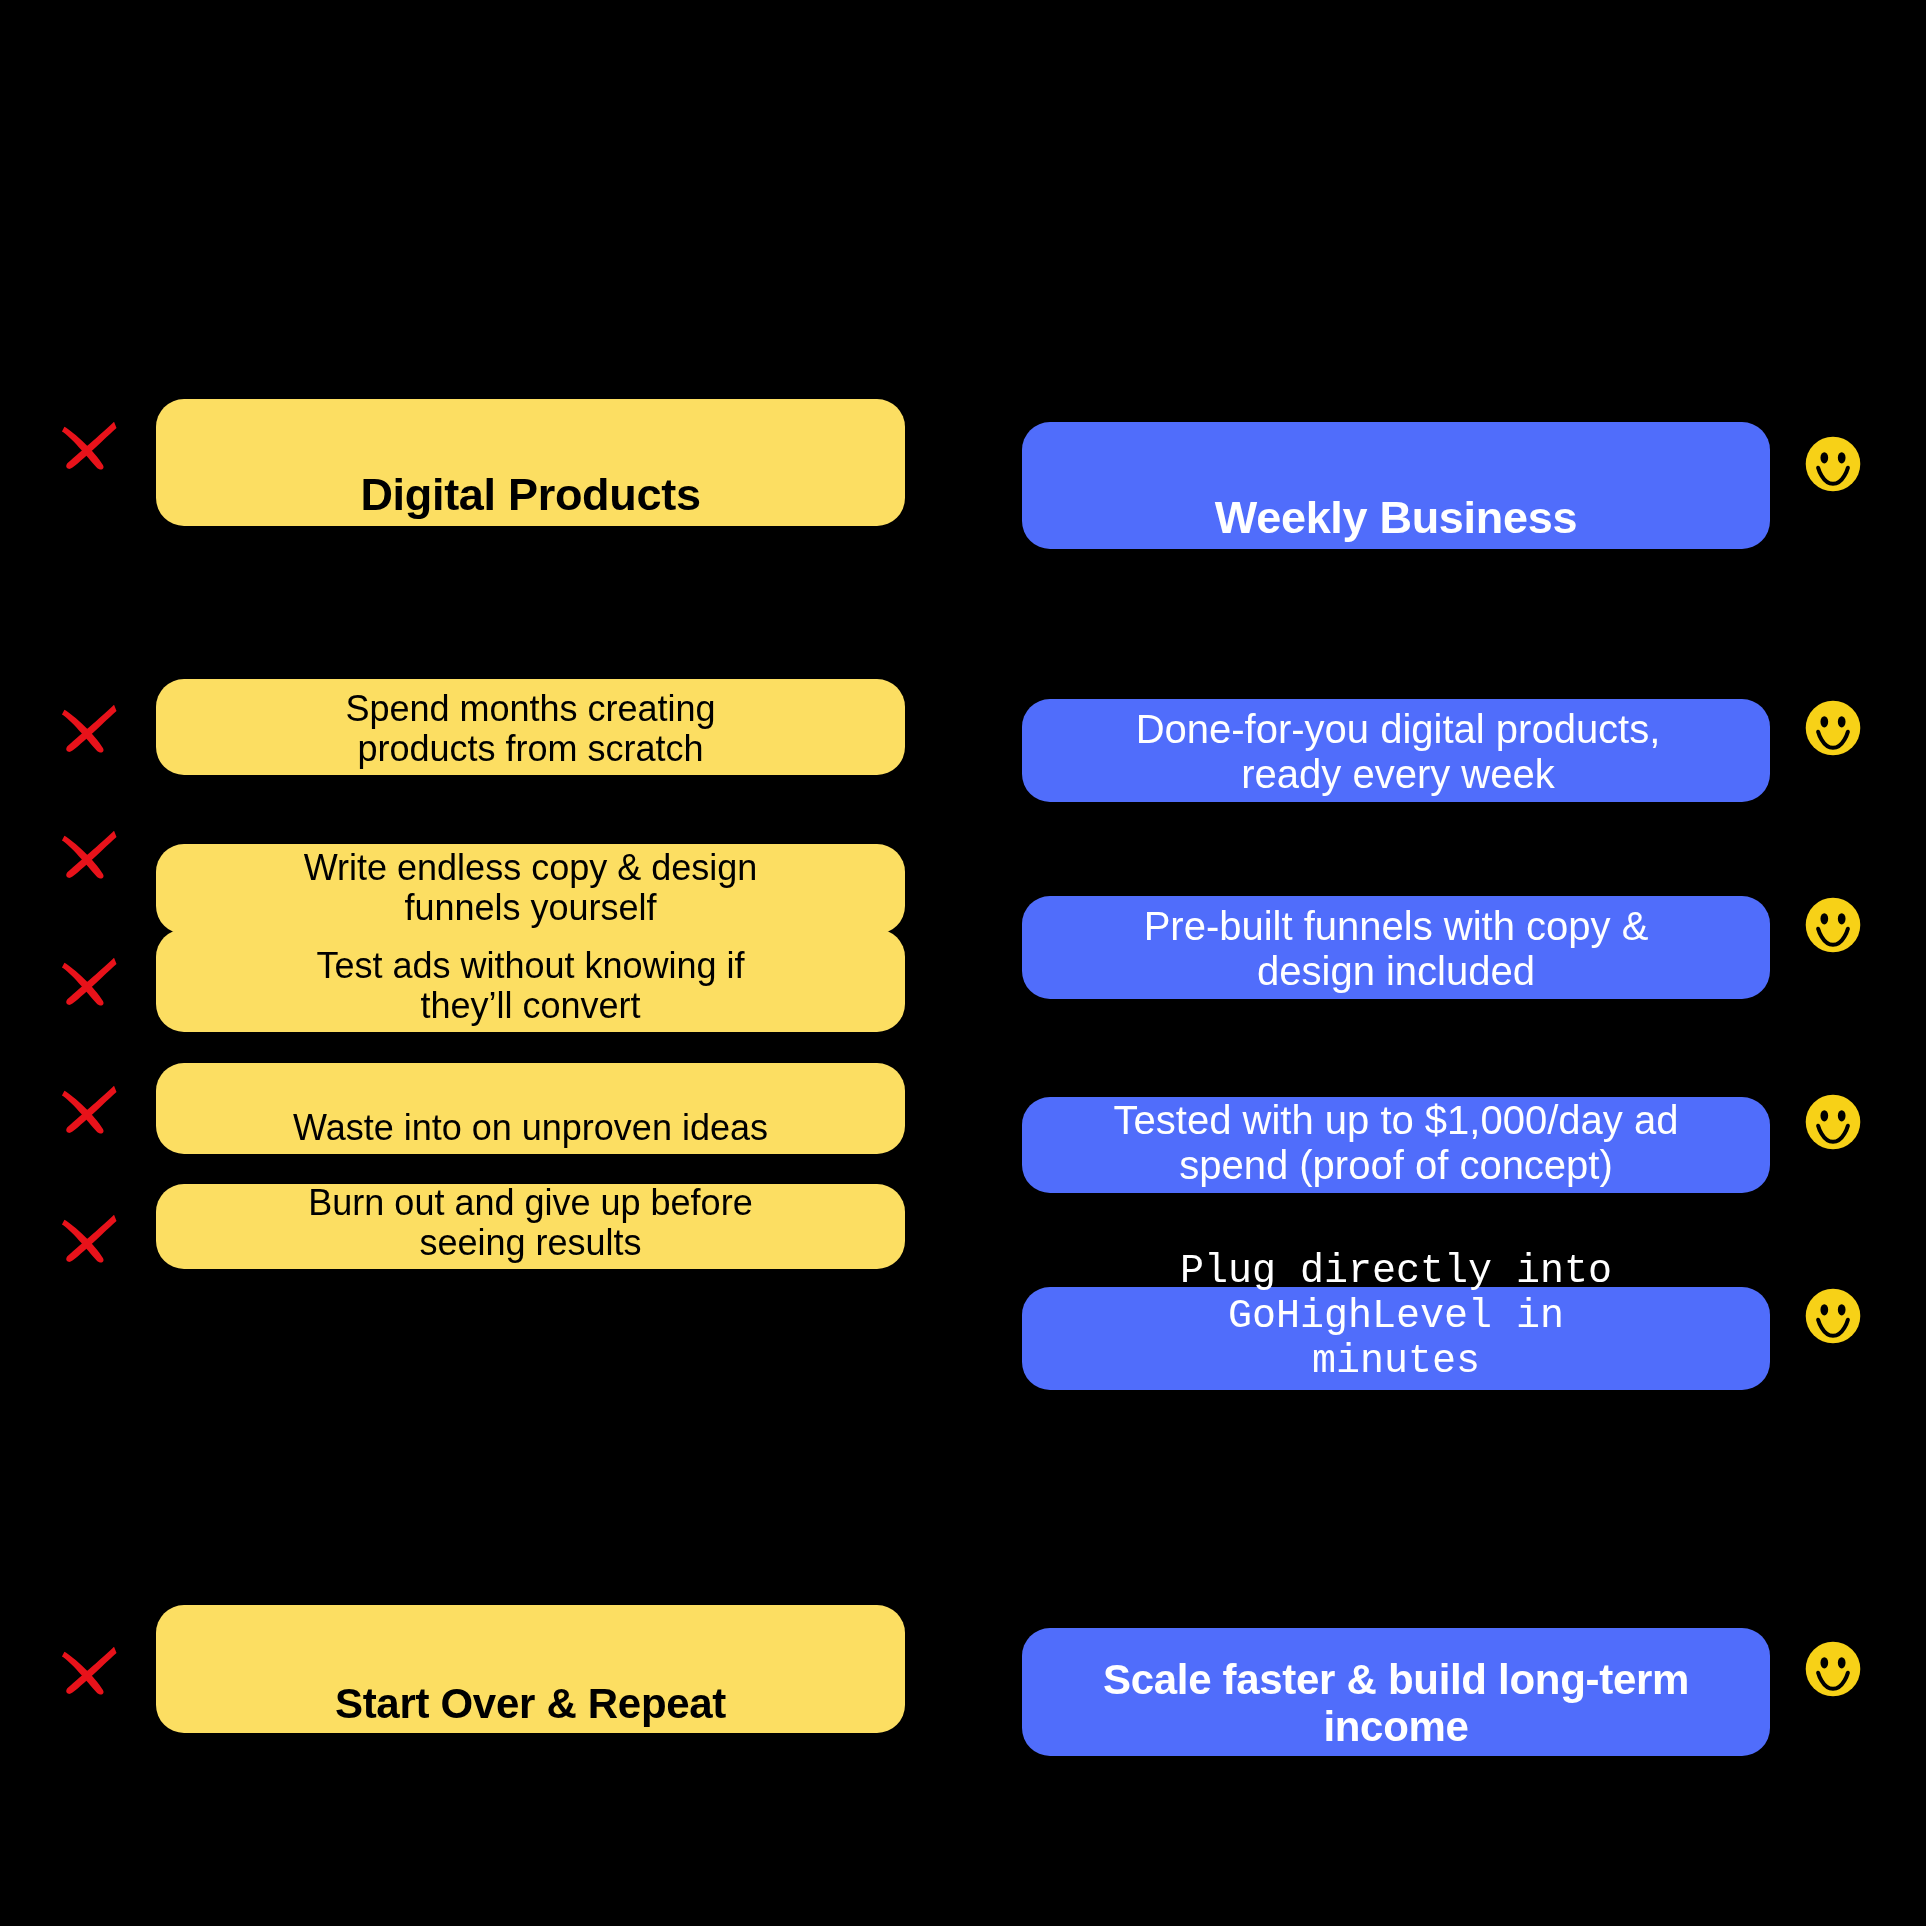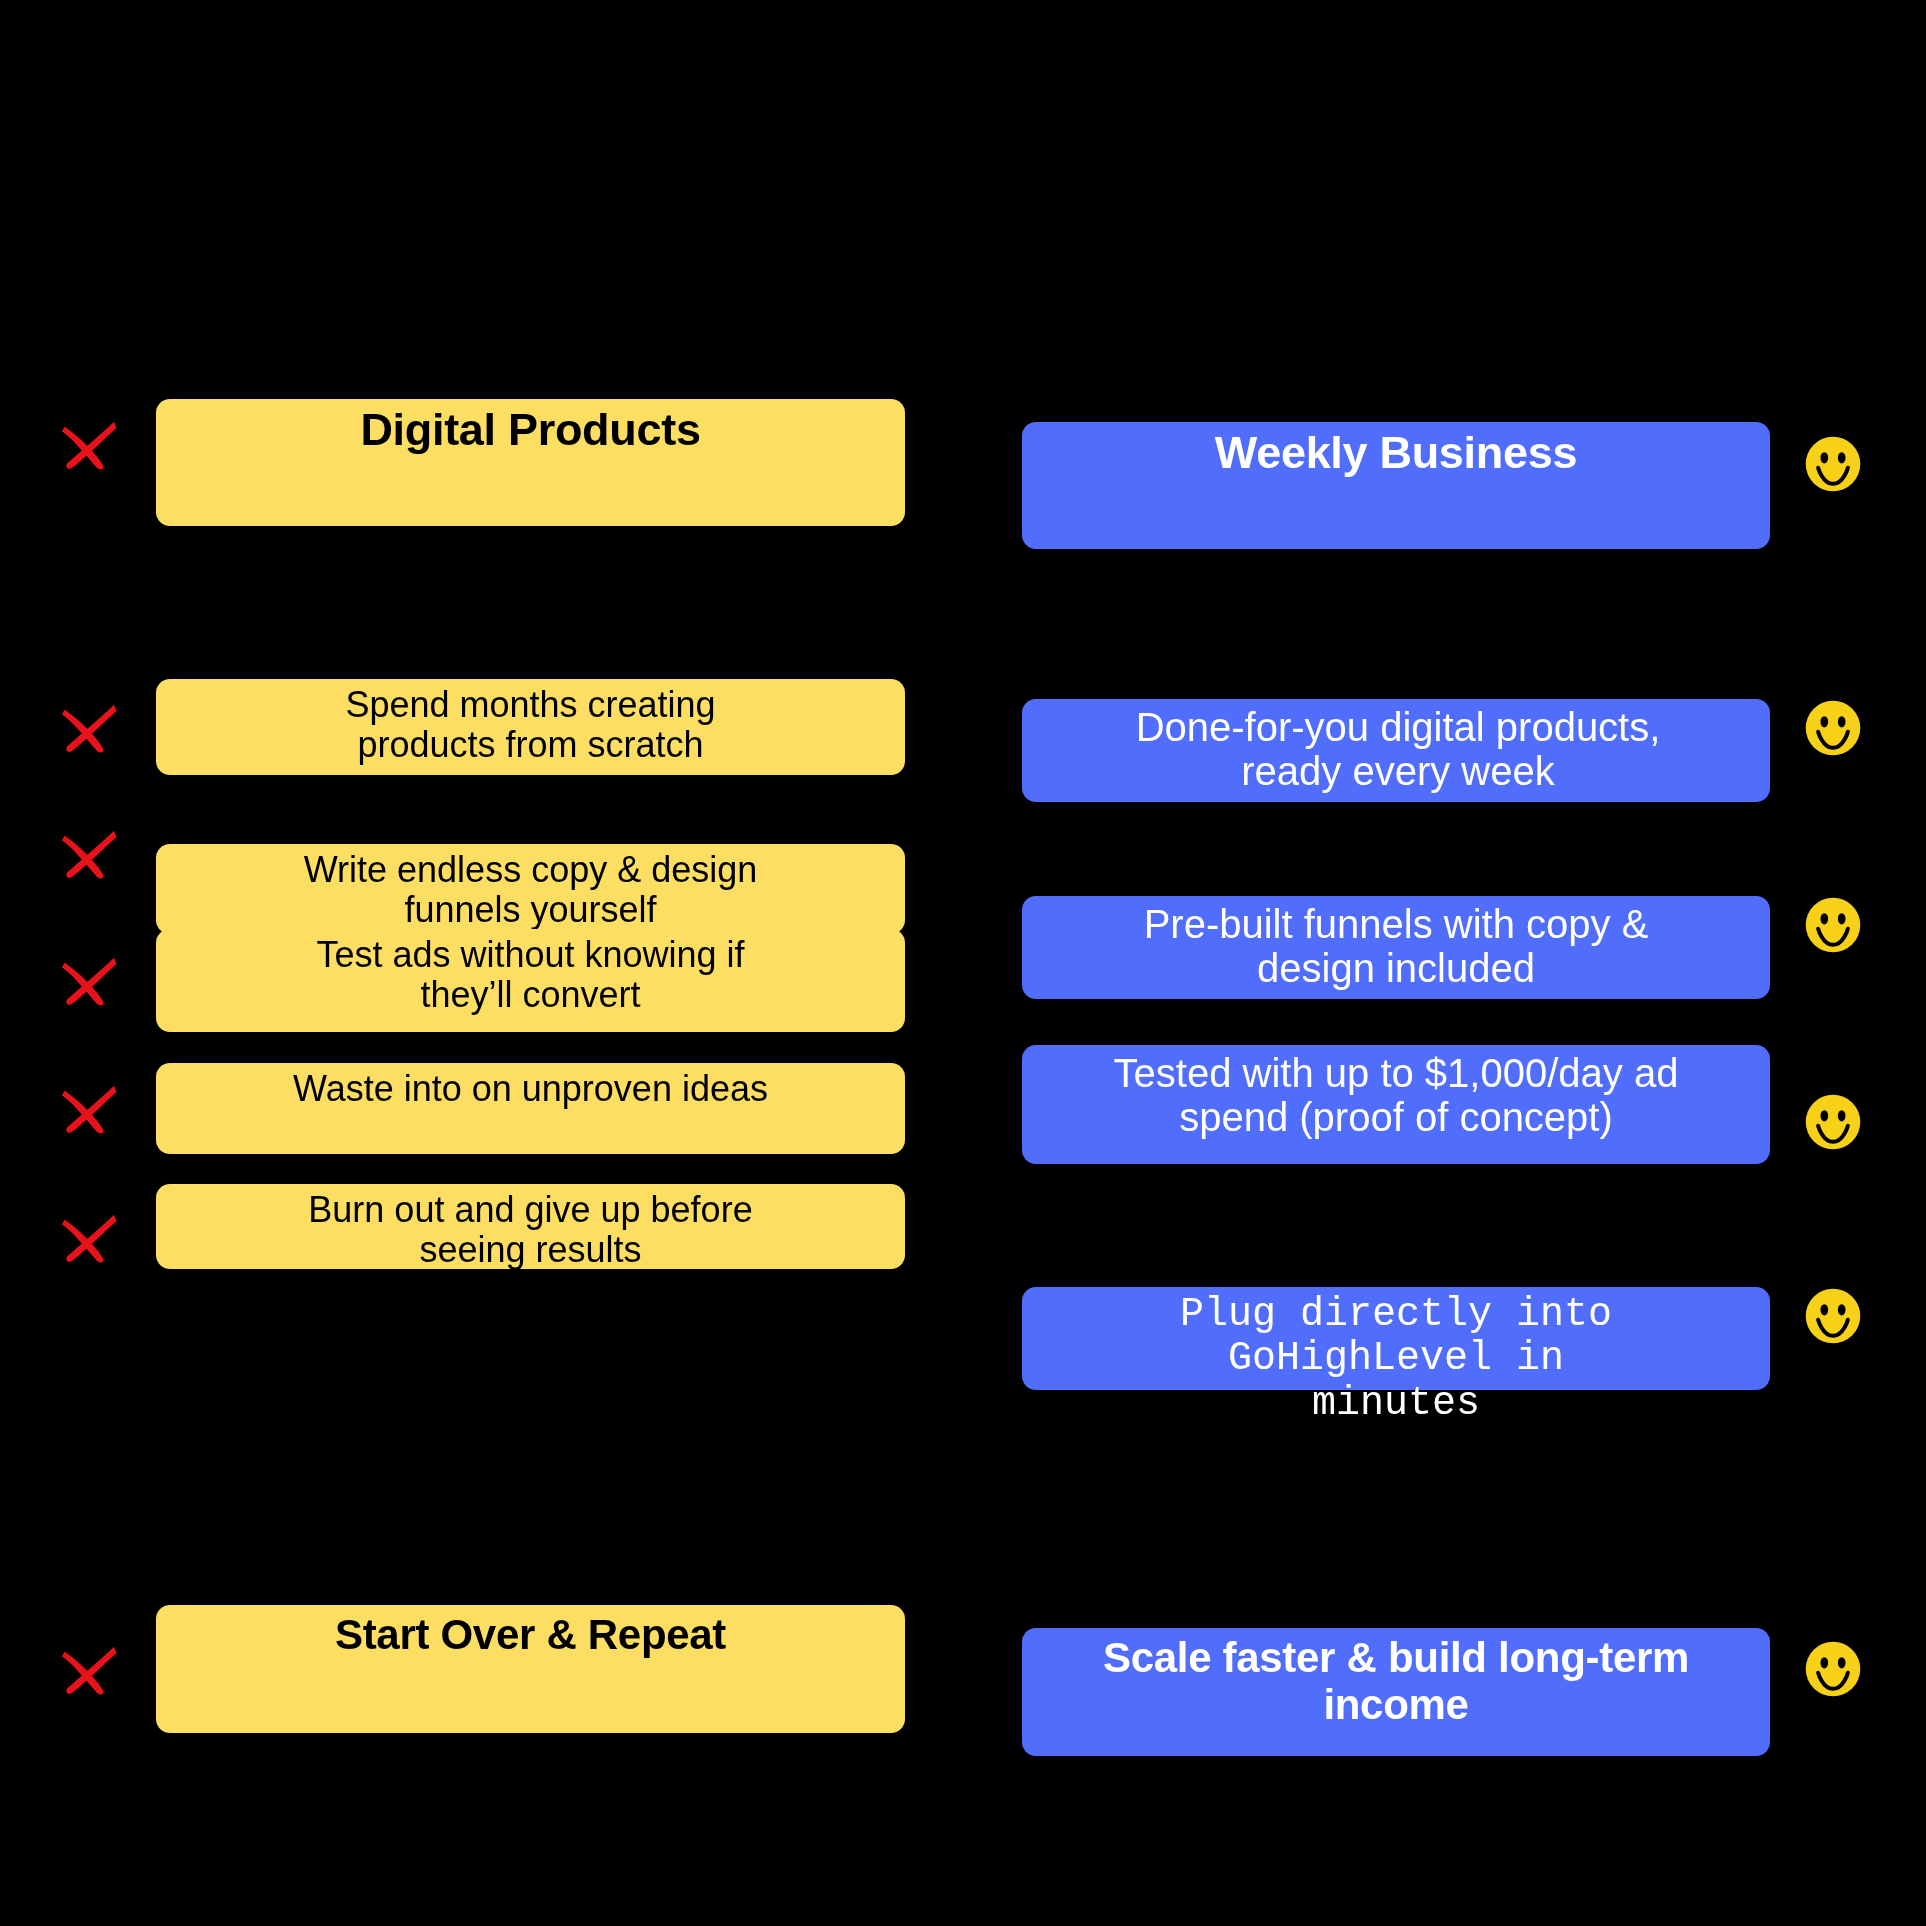--- a/index.html
+++ b/index.html
@@ -20,24 +20,24 @@
     width: 1926px;
     height: 1926px;
     background: #000000;
   }
 
   
   .card {
     position: absolute;
     box-sizing: border-box;
     display: flex;
-    align-items: flex-start;
+    align-items: flex-end;
     justify-content: center;
     text-align: center;
-    border-radius: 14px;
+    border-radius: 28px;
     padding: 5.7px 26px;
     line-height: 1.12;
   }
   .card.left {
     background: #FCDE62;
     color: #000000;
   }
   .card.right {
     background: #506DFB;
     color: #FFFFFF;
@@ -75,21 +75,21 @@
   .lb1 { top: 679px;  height: 96px; }
   .lb2 { top: 844px;  height: 90px; }
   .lb3 { top: 929px;  height: 103px; }
   .lb4 { top: 1063px;  height: 91px; }
   .lb5 { top: 1184px;  height: 85px; }
 
   
   .rb .card-text { font-size: 40px; }
   .rb1 { top: 676px;  height: 103px; padding-left: 30px; }
   .rb2 { top: 873px;  height: 103px; }
-  .rb3 { top: 1022px;  height: 119px; }
+  .rb3 { top: 1074px;  height: 96px; }
   .rb4 { top: 1264px;  height: 103px; font-family: Liberation Mono, monospace; }
 
   
   .icon {
     position: absolute;
     display: block;
   }
   .x-icon  { left: 57px;  width: 62px; height: 62px; }
   .s-icon  { left: 1802px; width: 62px; height: 62px; }
 

